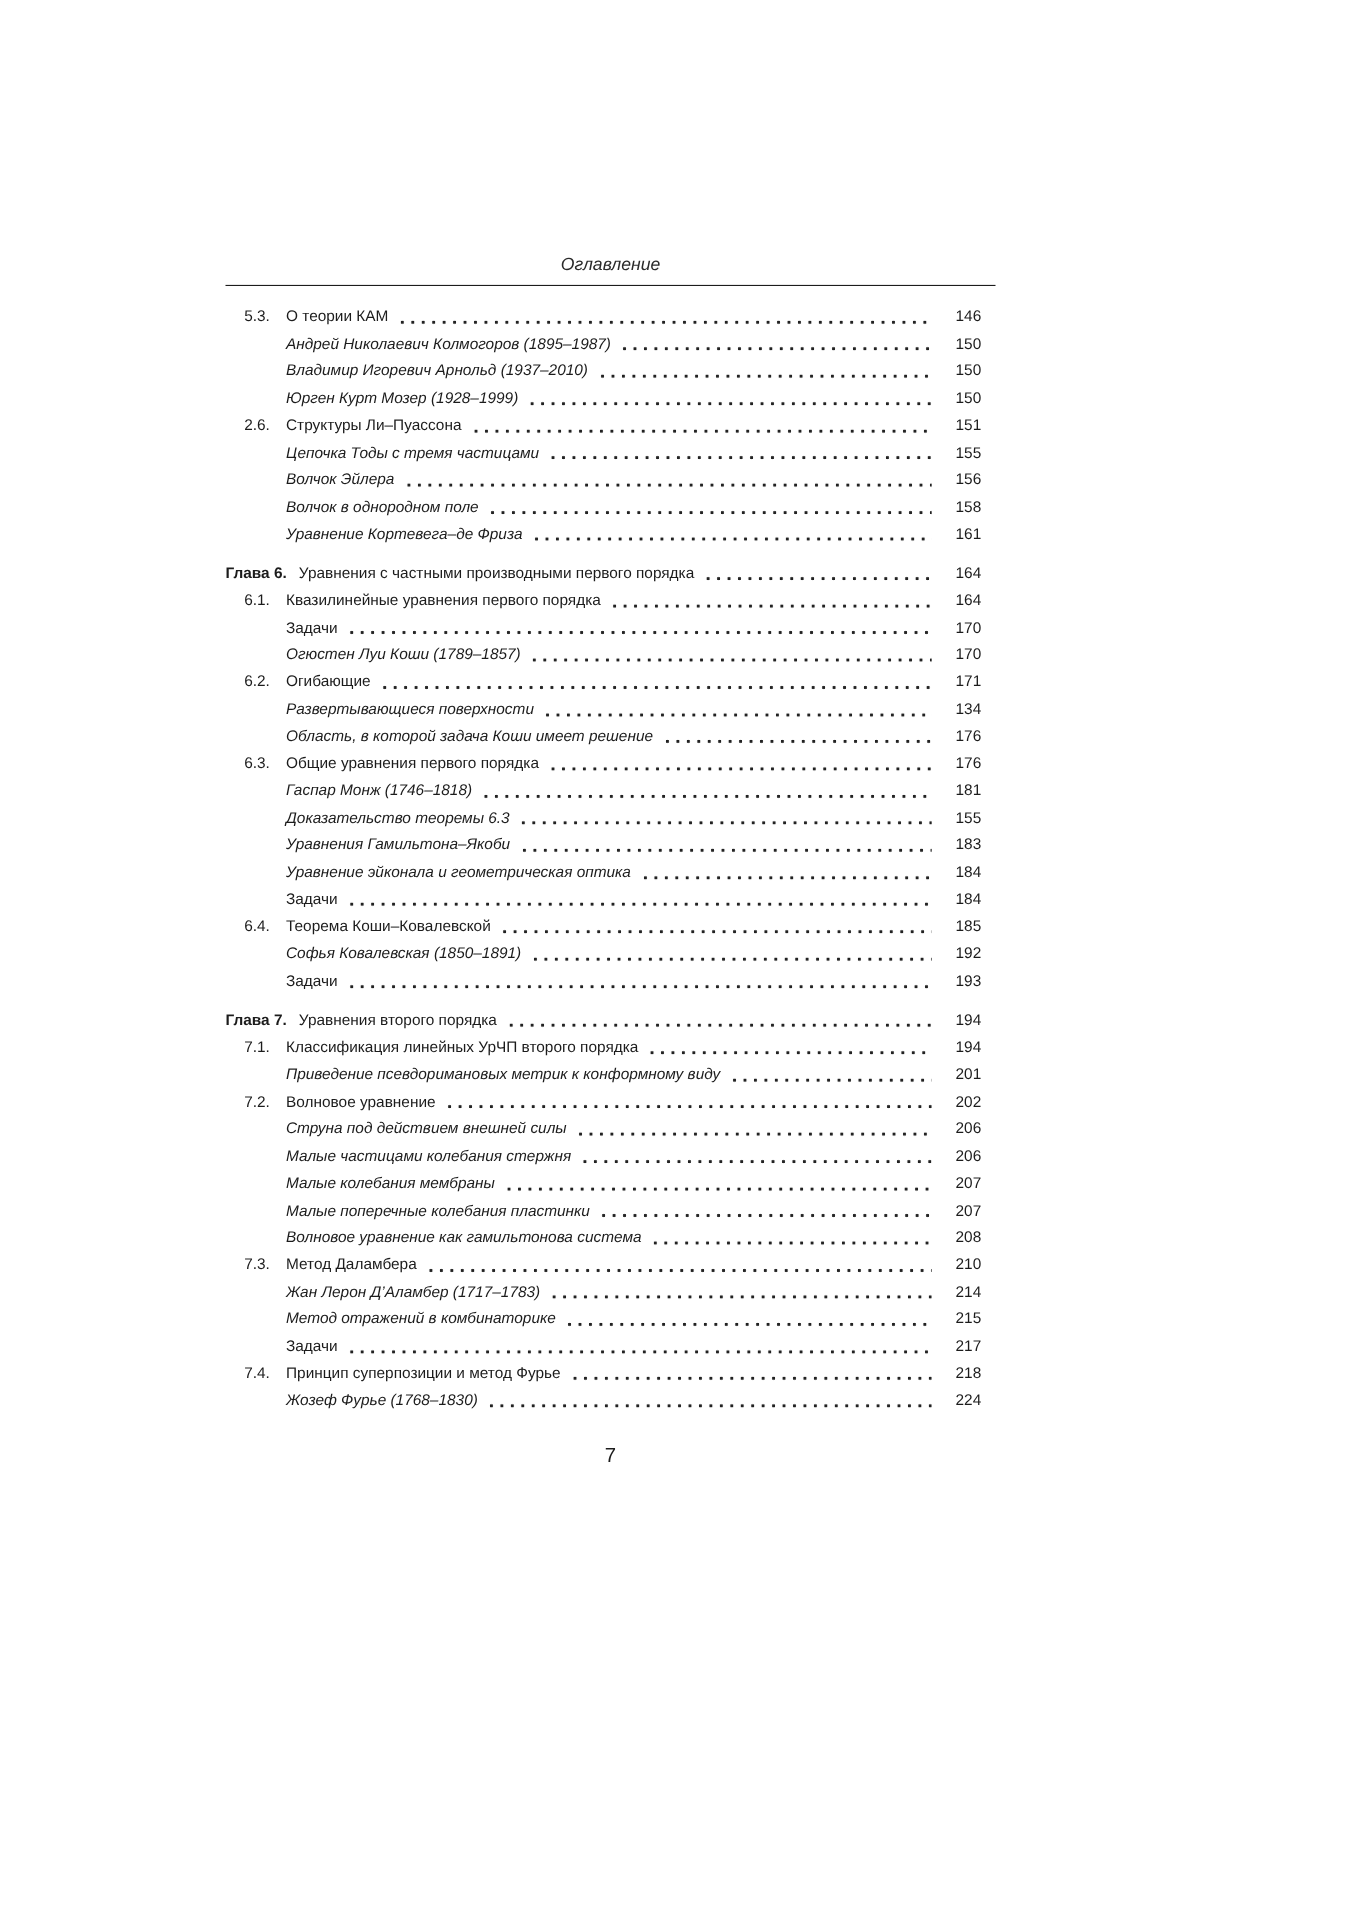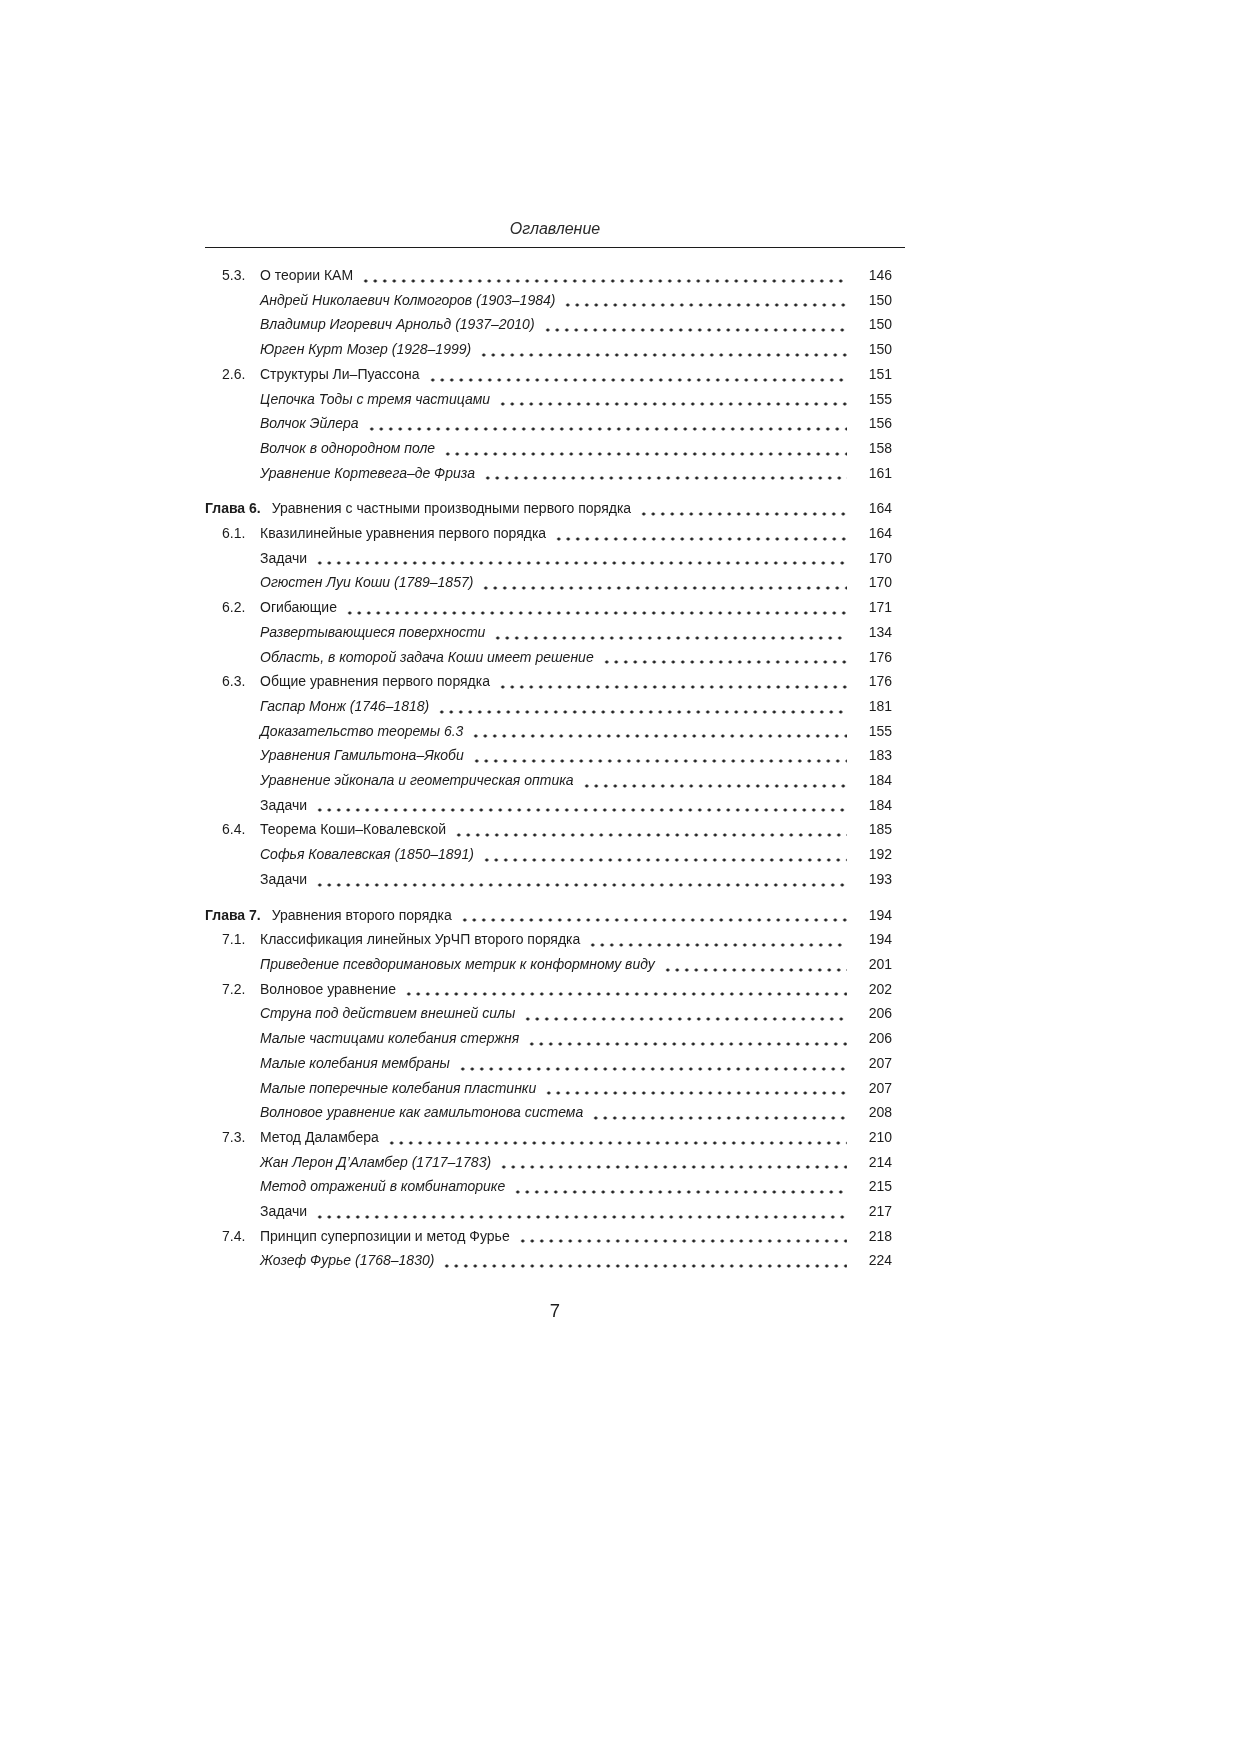--- a/index.html
+++ b/index.html
@@ -9,21 +9,21 @@
     width: 1241px;
     height: 1754px;
     position: relative;
     font-family: "Liberation Sans", "DejaVu Sans", sans-serif;
     color: #1c1c1c;
     overflow: hidden;
   }
   .page {
     position: absolute;
     left: 205px;
-    top: 220px;
+    top: 232px;
     width: 700px;
   }
   .toc-header {
     text-align: center;
     font-size: 16px;
     font-style: italic;
     color: #2a2a2a;
     padding-bottom: 9px;
     border-bottom: 1.5px solid #1c1c1c;
   }
@@ -74,21 +74,21 @@
 
   <div class="toc-list">
       <div class="row section">
     <span class="num">5.3.</span>
     <span class="title">О теории КАМ</span>
     <span class="leader"></span>
     <span class="page-num">146</span>
   </div>
       <div class="row sub italic">
 
-    <span class="title">Андрей Николаевич Колмогоров (1903–1984)</span>
+    <span class="title">Андрей Николаевич Колмогоров (1895–1987)</span>
     <span class="leader"></span>
     <span class="page-num">150</span>
   </div>
       <div class="row sub italic">
 
     <span class="title">Владимир Игоревич Арнольд (1937–2010)</span>
     <span class="leader"></span>
     <span class="page-num">150</span>
   </div>
       <div class="row sub italic">

